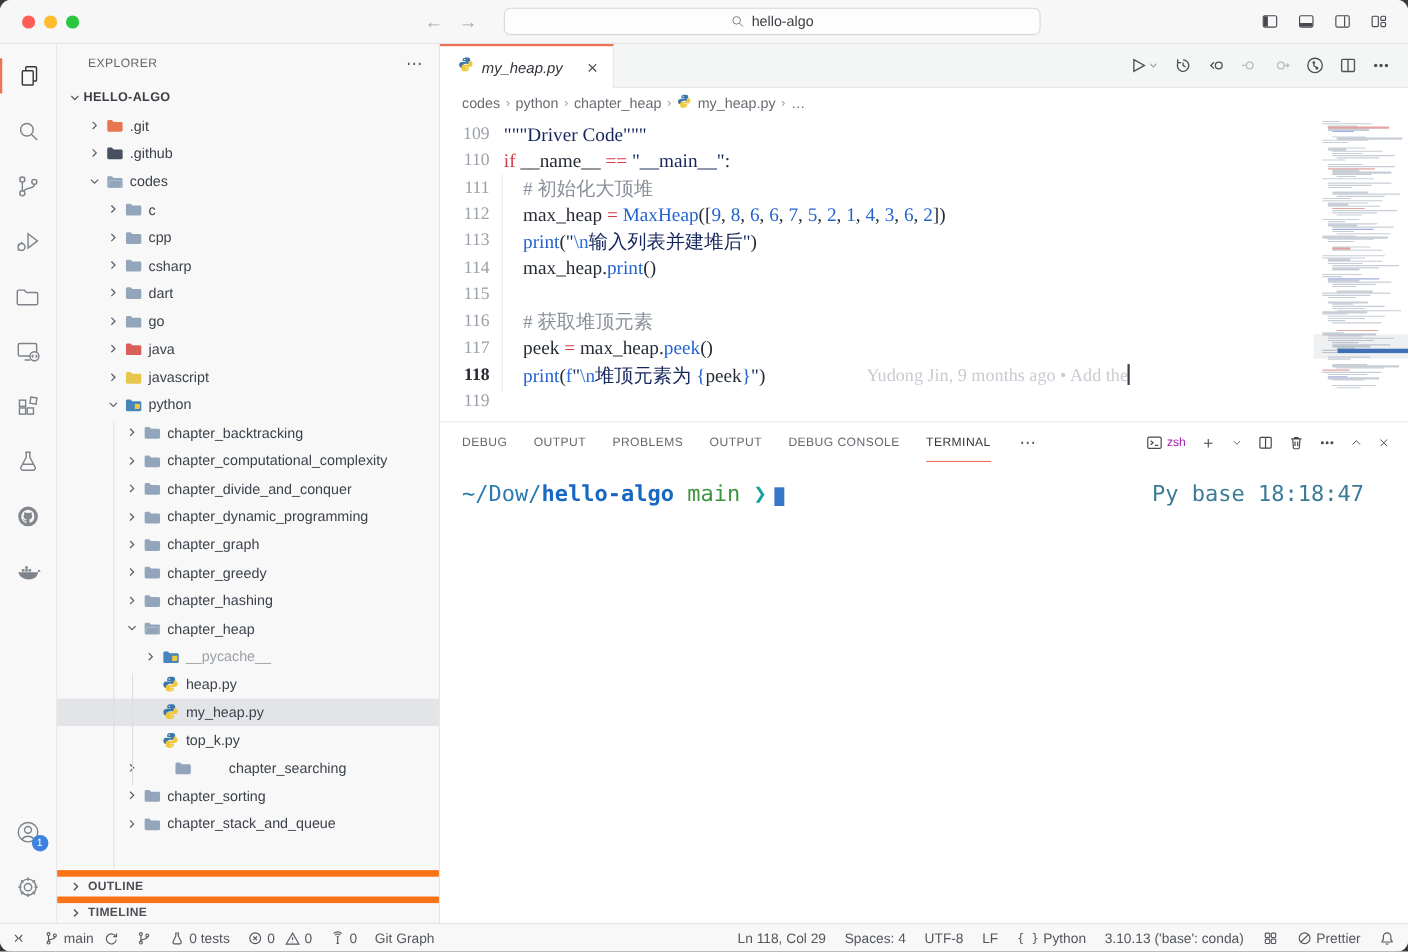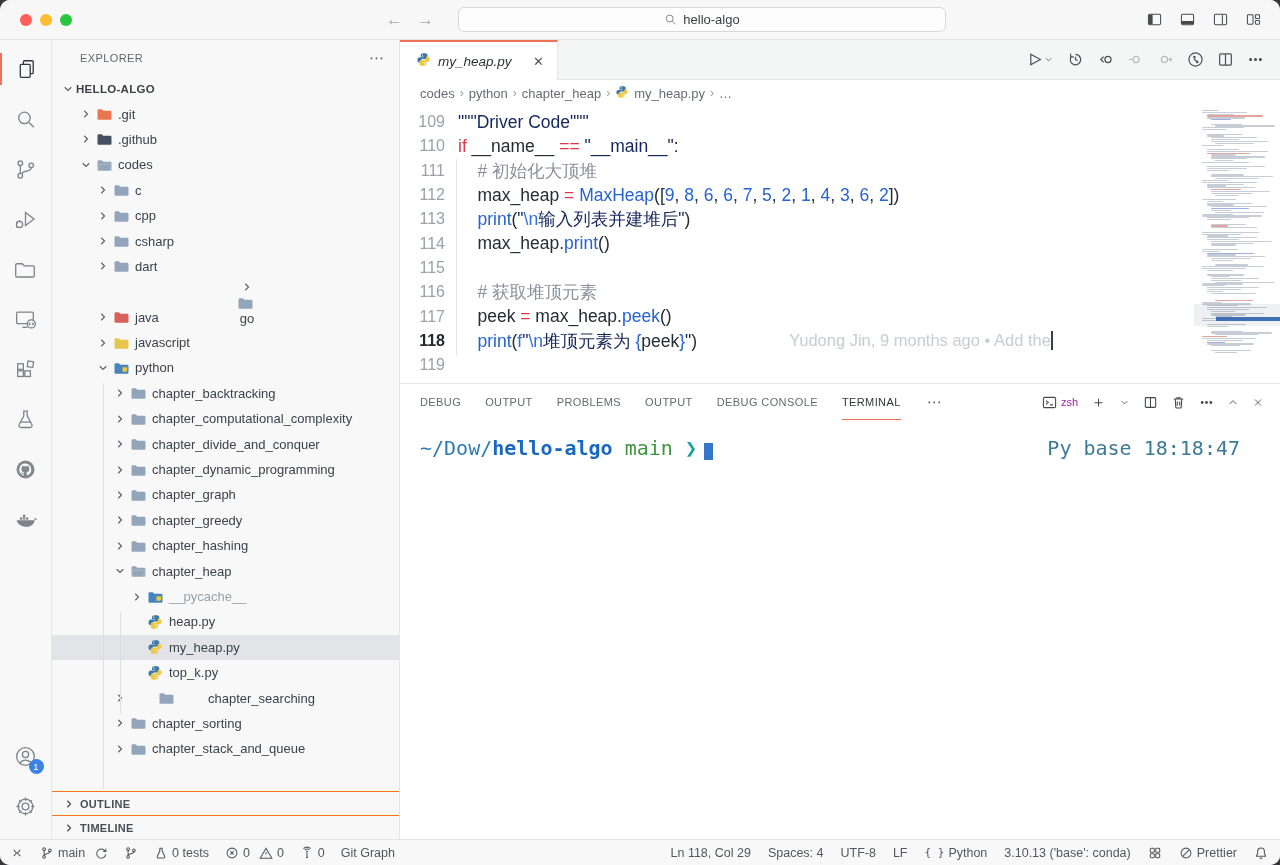--- a/index.html
+++ b/index.html
@@ -42,42 +42,42 @@
   .trow.sel { background:#e2e4e7; }
   .trow .chev { width:16px; height:16px; flex:none; display:flex; align-items:center; justify-content:center; color:#5b6067; }
   .trow .chev svg { width:14px; height:14px; stroke:currentColor; fill:none; stroke-width:1.3; }
   .trow .chev.open svg { transform:rotate(90deg); }
   .trow .ficon { width:17px; height:16px; margin:0 5px 0 2px; flex:none; }
   .trow .ficon svg { width:16px; height:16px; }
   .trow .lbl { white-space:nowrap; }
   .trow .lbl.muted { color:#9aa0a8; }
   .root-row .lbl { font-weight:bold; font-size:11.5px; letter-spacing:.3px; color:#3a3f45; }
   .tguide { position:absolute; width:1px; background:#dcdee1; }
-  .sb-section { height:24px; border-top:1px solid #f97316; display:flex; align-items:center; padding-left:10px; gap:4px; flex:none; cursor:pointer; }
+  .sb-section { height:24px; border-top:6px solid #f97316; display:flex; align-items:center; padding-left:10px; gap:4px; flex:none; cursor:pointer; }
   .sb-section svg { width:14px; height:14px; stroke:#4b4f55; fill:none; stroke-width:1.4; }
   .sb-section span { font-size:11px; font-weight:bold; letter-spacing:.3px; color:#4b4f55; }
 
   
   .editor-region { flex:1; display:flex; flex-direction:column; min-width:0; background:#fff; }
   .tabbar { height:40px; background:#f4f5f5; border-bottom:1px solid #e6e6e7; display:flex; flex:none; }
   .tab { width:158px; background:#fff; border-right:1px solid #e6e6e7; border-top:2px solid #ee7157; margin-bottom:-1px; display:flex; align-items:center; padding:0 10px 0 16px; gap:7px; cursor:pointer; }
   .tab .ficon svg { width:15px; height:15px; }
   .tab-title { font-style:italic; font-size:13.5px; color:#2f3237; }
   .tab-close { margin-left:auto; color:#55585d; font-size:13px; padding:2px 3px; border-radius:4px; }
   .ed-actions { margin-left:auto; display:flex; align-items:center; gap:13px; padding-right:16px; }
   .ed-actions .ic { display:flex; align-items:center; color:#4e5257; cursor:pointer; }
   .ed-actions .ic.faded { color:#b9bdc2; }
   .ed-actions svg { width:17px; height:17px; stroke:currentColor; fill:none; stroke-width:1.15; }
   .breadcrumbs { height:26px; display:flex; align-items:center; padding-left:20px; gap:5px; font-size:13px; color:#676c73; flex:none; }
   .breadcrumbs .sep { color:#9ba0a6; font-size:12px; }
   .breadcrumbs .ficon svg { width:14px; height:14px; }
   .bc-item { cursor:pointer; }
 
   .code-area { flex:1; position:relative; min-height:0; overflow:hidden; }
-  .code-lines { padding-top:4px; font-family:Liberation Sans, sans-serif; font-size:17.5px; }
+  .code-lines { padding-top:4px; font-family:Liberation Serif, serif; font-size:17.5px; }
   .line { height:24.3px; display:flex; align-items:center; white-space:pre; }
   .ln { width:45px; text-align:right; color:#9ba1a8; font-size:16px; flex:none; }
   .lc { margin-left:13px; }
   .line.cur .ln { color:#24292f; font-weight:bold; }
   .tk-k{color:#d73a49;} .tk-o{color:#d73a49;} .tk-f{color:#2563d0;} .tk-n{color:#2563d0;}
   .tk-s{color:#15265c;} .tk-e{color:#2f6ee0;} .tk-c{color:#8a919c;} .tk-t{color:#262c36;} .tk-b{color:#2563d0;}
   .blame { color:#c7ccd2; margin-left:92px; font-size:16.5px; white-space:pre; }
   .cursor-bar { display:inline-block; width:2px; height:19px; background:#3a3f46; vertical-align:middle; }
   .indent-guide { position:absolute; left:56px; top:53px; height:197px; width:1px; background:#e3e5e8; }
 
@@ -337,21 +337,21 @@
             <span class="chev ">
               <svg viewBox="0 0 16 16" fill="none" stroke="currentColor" stroke-width="1.25">
                 <path d="M6 4.3L9.7 8 6 11.7"></path>
               </svg>
             </span>
             <span class="ficon"><svg viewBox="0 0 16 16">
                 <path d="M1.5 3.2h4.2l1.6 1.6h6.9c.7 0 1.3.6 1.3 1.3v6.4c0 .7-.6 1.3-1.3 1.3H2.8c-.7 0-1.3-.6-1.3-1.3V4.5c0-.7.6-1.3 1.3-1.3z" fill="#93a5bb"></path>
               </svg></span>
             <span class="lbl ">dart</span>
           </div>
-          <div class="trow" style="padding-left: 43px; flex-direction: column;">
+          <div class="trow" style="padding-left: 43px;">
             <span class="chev ">
               <svg viewBox="0 0 16 16" fill="none" stroke="currentColor" stroke-width="1.25">
                 <path d="M6 4.3L9.7 8 6 11.7"></path>
               </svg>
             </span>
             <span class="ficon"><svg viewBox="0 0 16 16">
                 <path d="M1.5 3.2h4.2l1.6 1.6h6.9c.7 0 1.3.6 1.3 1.3v6.4c0 .7-.6 1.3-1.3 1.3H2.8c-.7 0-1.3-.6-1.3-1.3V4.5c0-.7.6-1.3 1.3-1.3z" fill="#93a5bb"></path>
               </svg></span>
             <span class="lbl ">go</span>
           </div>

